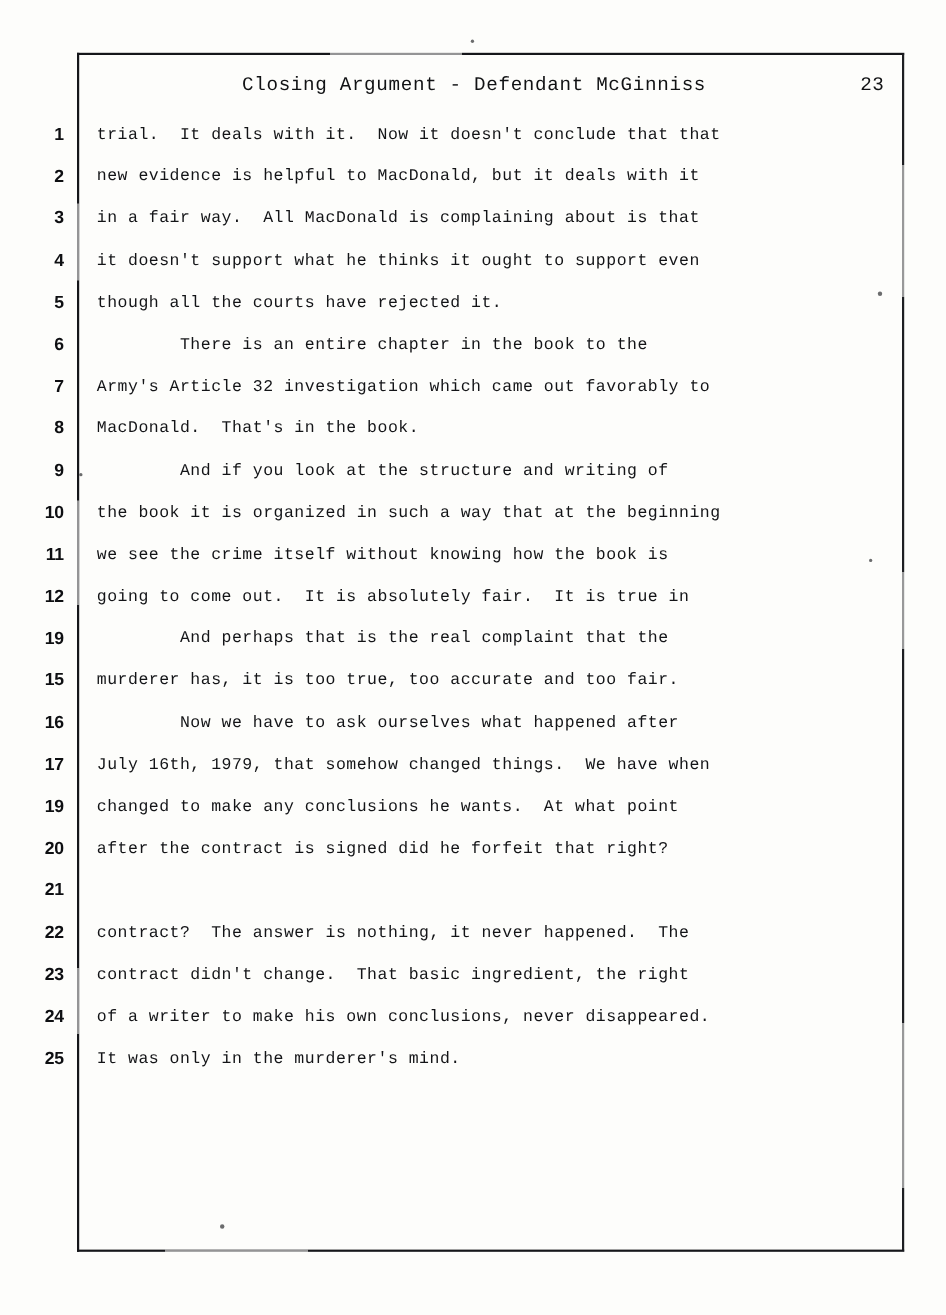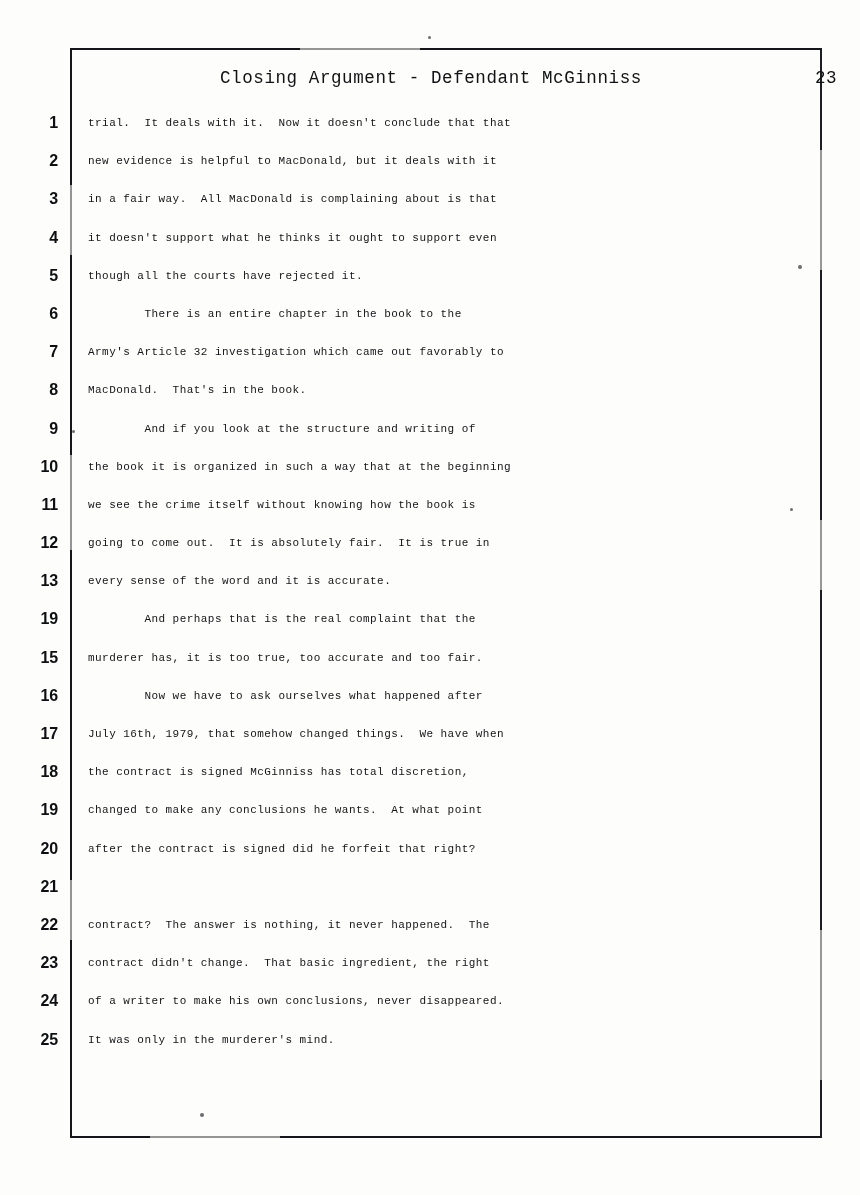--- a/index.html
+++ b/index.html
@@ -53,21 +53,20 @@
   #fade-top-a { left: 300px; top: 47px; width: 120px; height: 3px; }
   #fade-bottom-a { left: 150px; top: 1136px; width: 130px; height: 3px; }
 
   
   #page-header {
     position: absolute;
     left: 70px;
     top: 68px;
     width: 752px;
     height: 30px;
-    padding-left: 33px;
   }
   #header-title {
     position: absolute;
     left: 150px;
     top: 0;
     font-size: 17.5px;
     letter-spacing: 0.6px;
     color: #111214;
     white-space: pre;
   }
@@ -101,21 +100,21 @@
     font-weight: bold;
     font-size: 16px;
     color: #0e0f12;
     letter-spacing: -0.2px;
   }
   .line-text {
     position: absolute;
     left: 88px;
     top: 0;
     width: 725px;
-    font-size: 11px;
+    font-size: 15px;
     line-height: 26px;
     letter-spacing: 0.45px;
     color: #131417;
     white-space: pre;
   }
 
   
   .speck {
     position: absolute;
     background: #3a3b3e;
@@ -192,42 +191,34 @@
       </div>
       <div class="transcript-row">
         <div class="line-number">11</div>
         <div class="line-text">we see the crime itself without knowing how the book is</div>
       </div>
       <div class="transcript-row">
         <div class="line-number">12</div>
         <div class="line-text">going to come out.  It is absolutely fair.  It is true in</div>
       </div>
       <div class="transcript-row">
-        <div class="line-number">13</div>
-        <div class="line-text">every sense of the word and it is accurate.</div>
-      </div>
-      <div class="transcript-row">
         <div class="line-number">19</div>
         <div class="line-text">        And perhaps that is the real complaint that the</div>
       </div>
       <div class="transcript-row">
         <div class="line-number">15</div>
         <div class="line-text">murderer has, it is too true, too accurate and too fair.</div>
       </div>
       <div class="transcript-row">
         <div class="line-number">16</div>
         <div class="line-text">        Now we have to ask ourselves what happened after</div>
       </div>
       <div class="transcript-row">
         <div class="line-number">17</div>
         <div class="line-text">July 16th, 1979, that somehow changed things.  We have when</div>
-      </div>
-      <div class="transcript-row">
-        <div class="line-number">18</div>
-        <div class="line-text">the contract is signed McGinniss has total discretion,</div>
       </div>
       <div class="transcript-row">
         <div class="line-number">19</div>
         <div class="line-text">changed to make any conclusions he wants.  At what point</div>
       </div>
       <div class="transcript-row">
         <div class="line-number">20</div>
         <div class="line-text">after the contract is signed did he forfeit that right?</div>
       </div>
       <div class="transcript-row">

